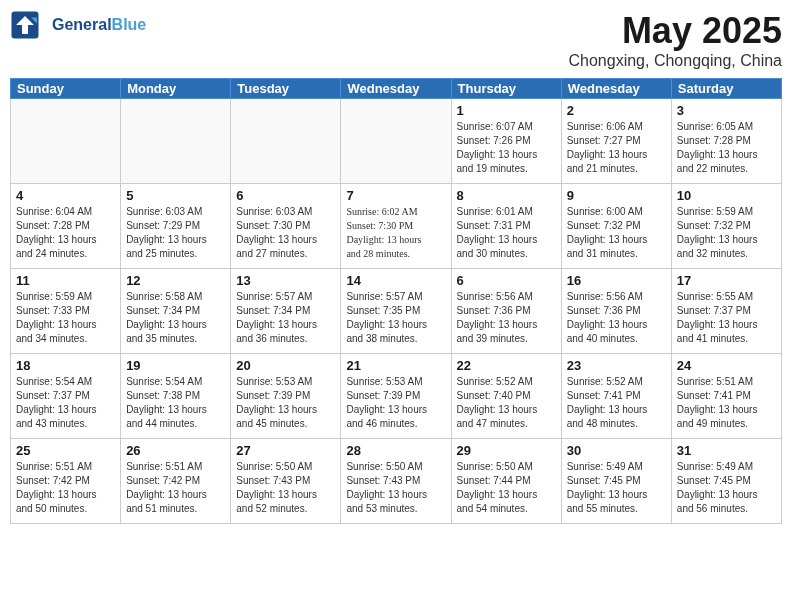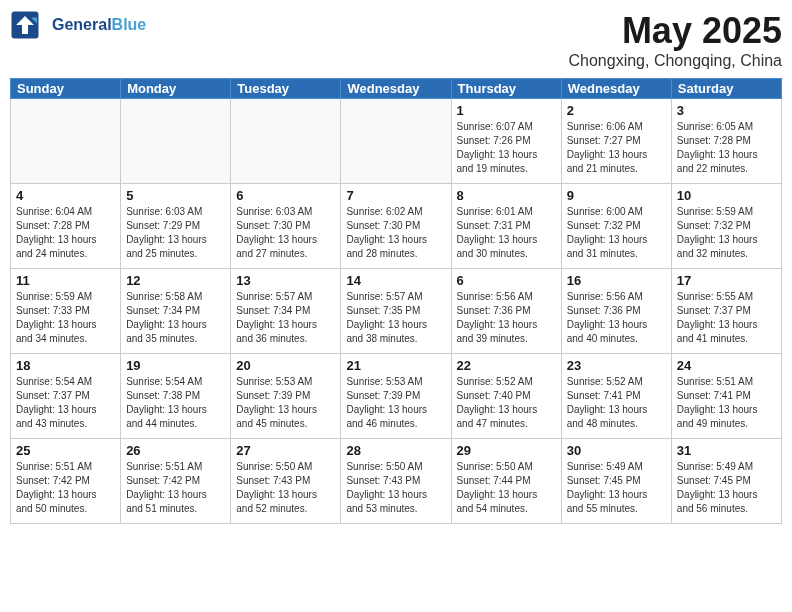--- a/index.html
+++ b/index.html
@@ -161,21 +161,21 @@
         </td>
         <td>
           <span class="day-number">6</span>
           <div class="day-info" style="white-space: pre-line;">Sunrise: 6:03 AM
 Sunset: 7:30 PM
 Daylight: 13 hours
 and 27 minutes.</div>
         </td>
         <td>
           <span class="day-number">7</span>
-          <div class="day-info" style="white-space: pre-line;">Sunrise: 6:02 AM
+          <div class="day-info" style="white-space: pre-line; font-family: Liberation Serif, serif;">Sunrise: 6:02 AM
 Sunset: 7:30 PM
 Daylight: 13 hours
 and 28 minutes.</div>
         </td>
         <td>
           <span class="day-number">8</span>
           <div class="day-info" style="white-space: pre-line;">Sunrise: 6:01 AM
 Sunset: 7:31 PM
 Daylight: 13 hours
 and 30 minutes.</div>

